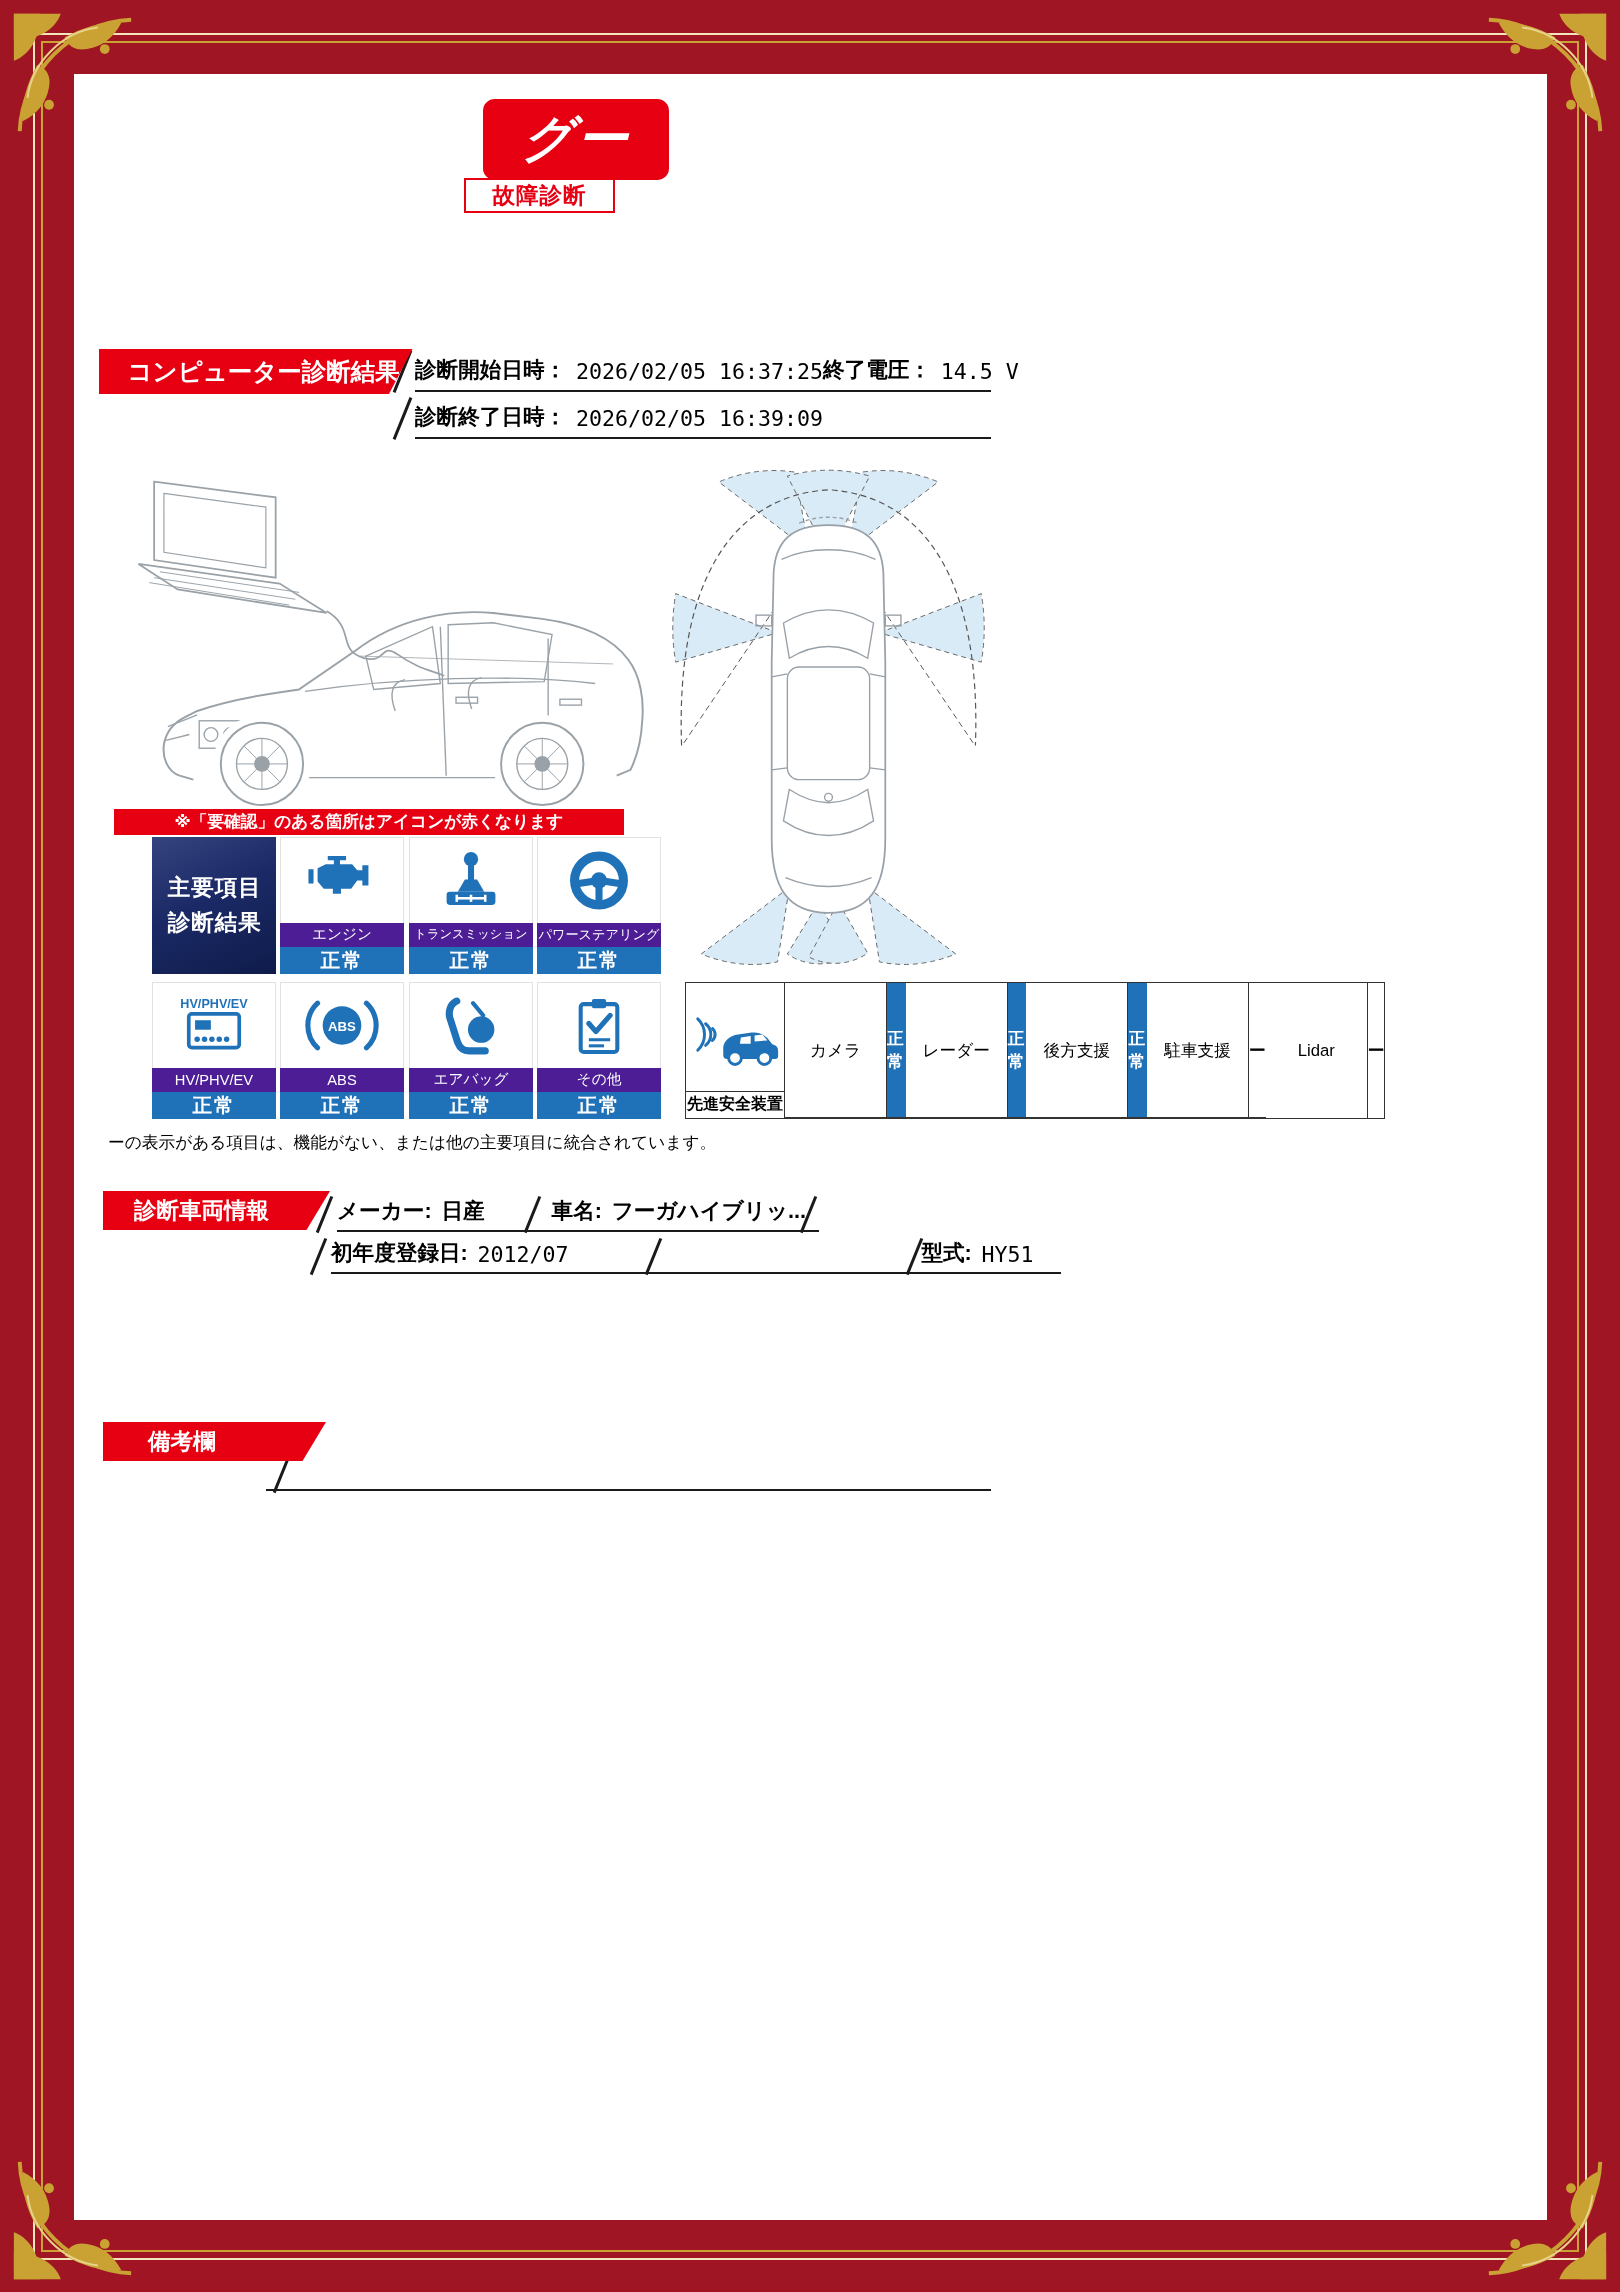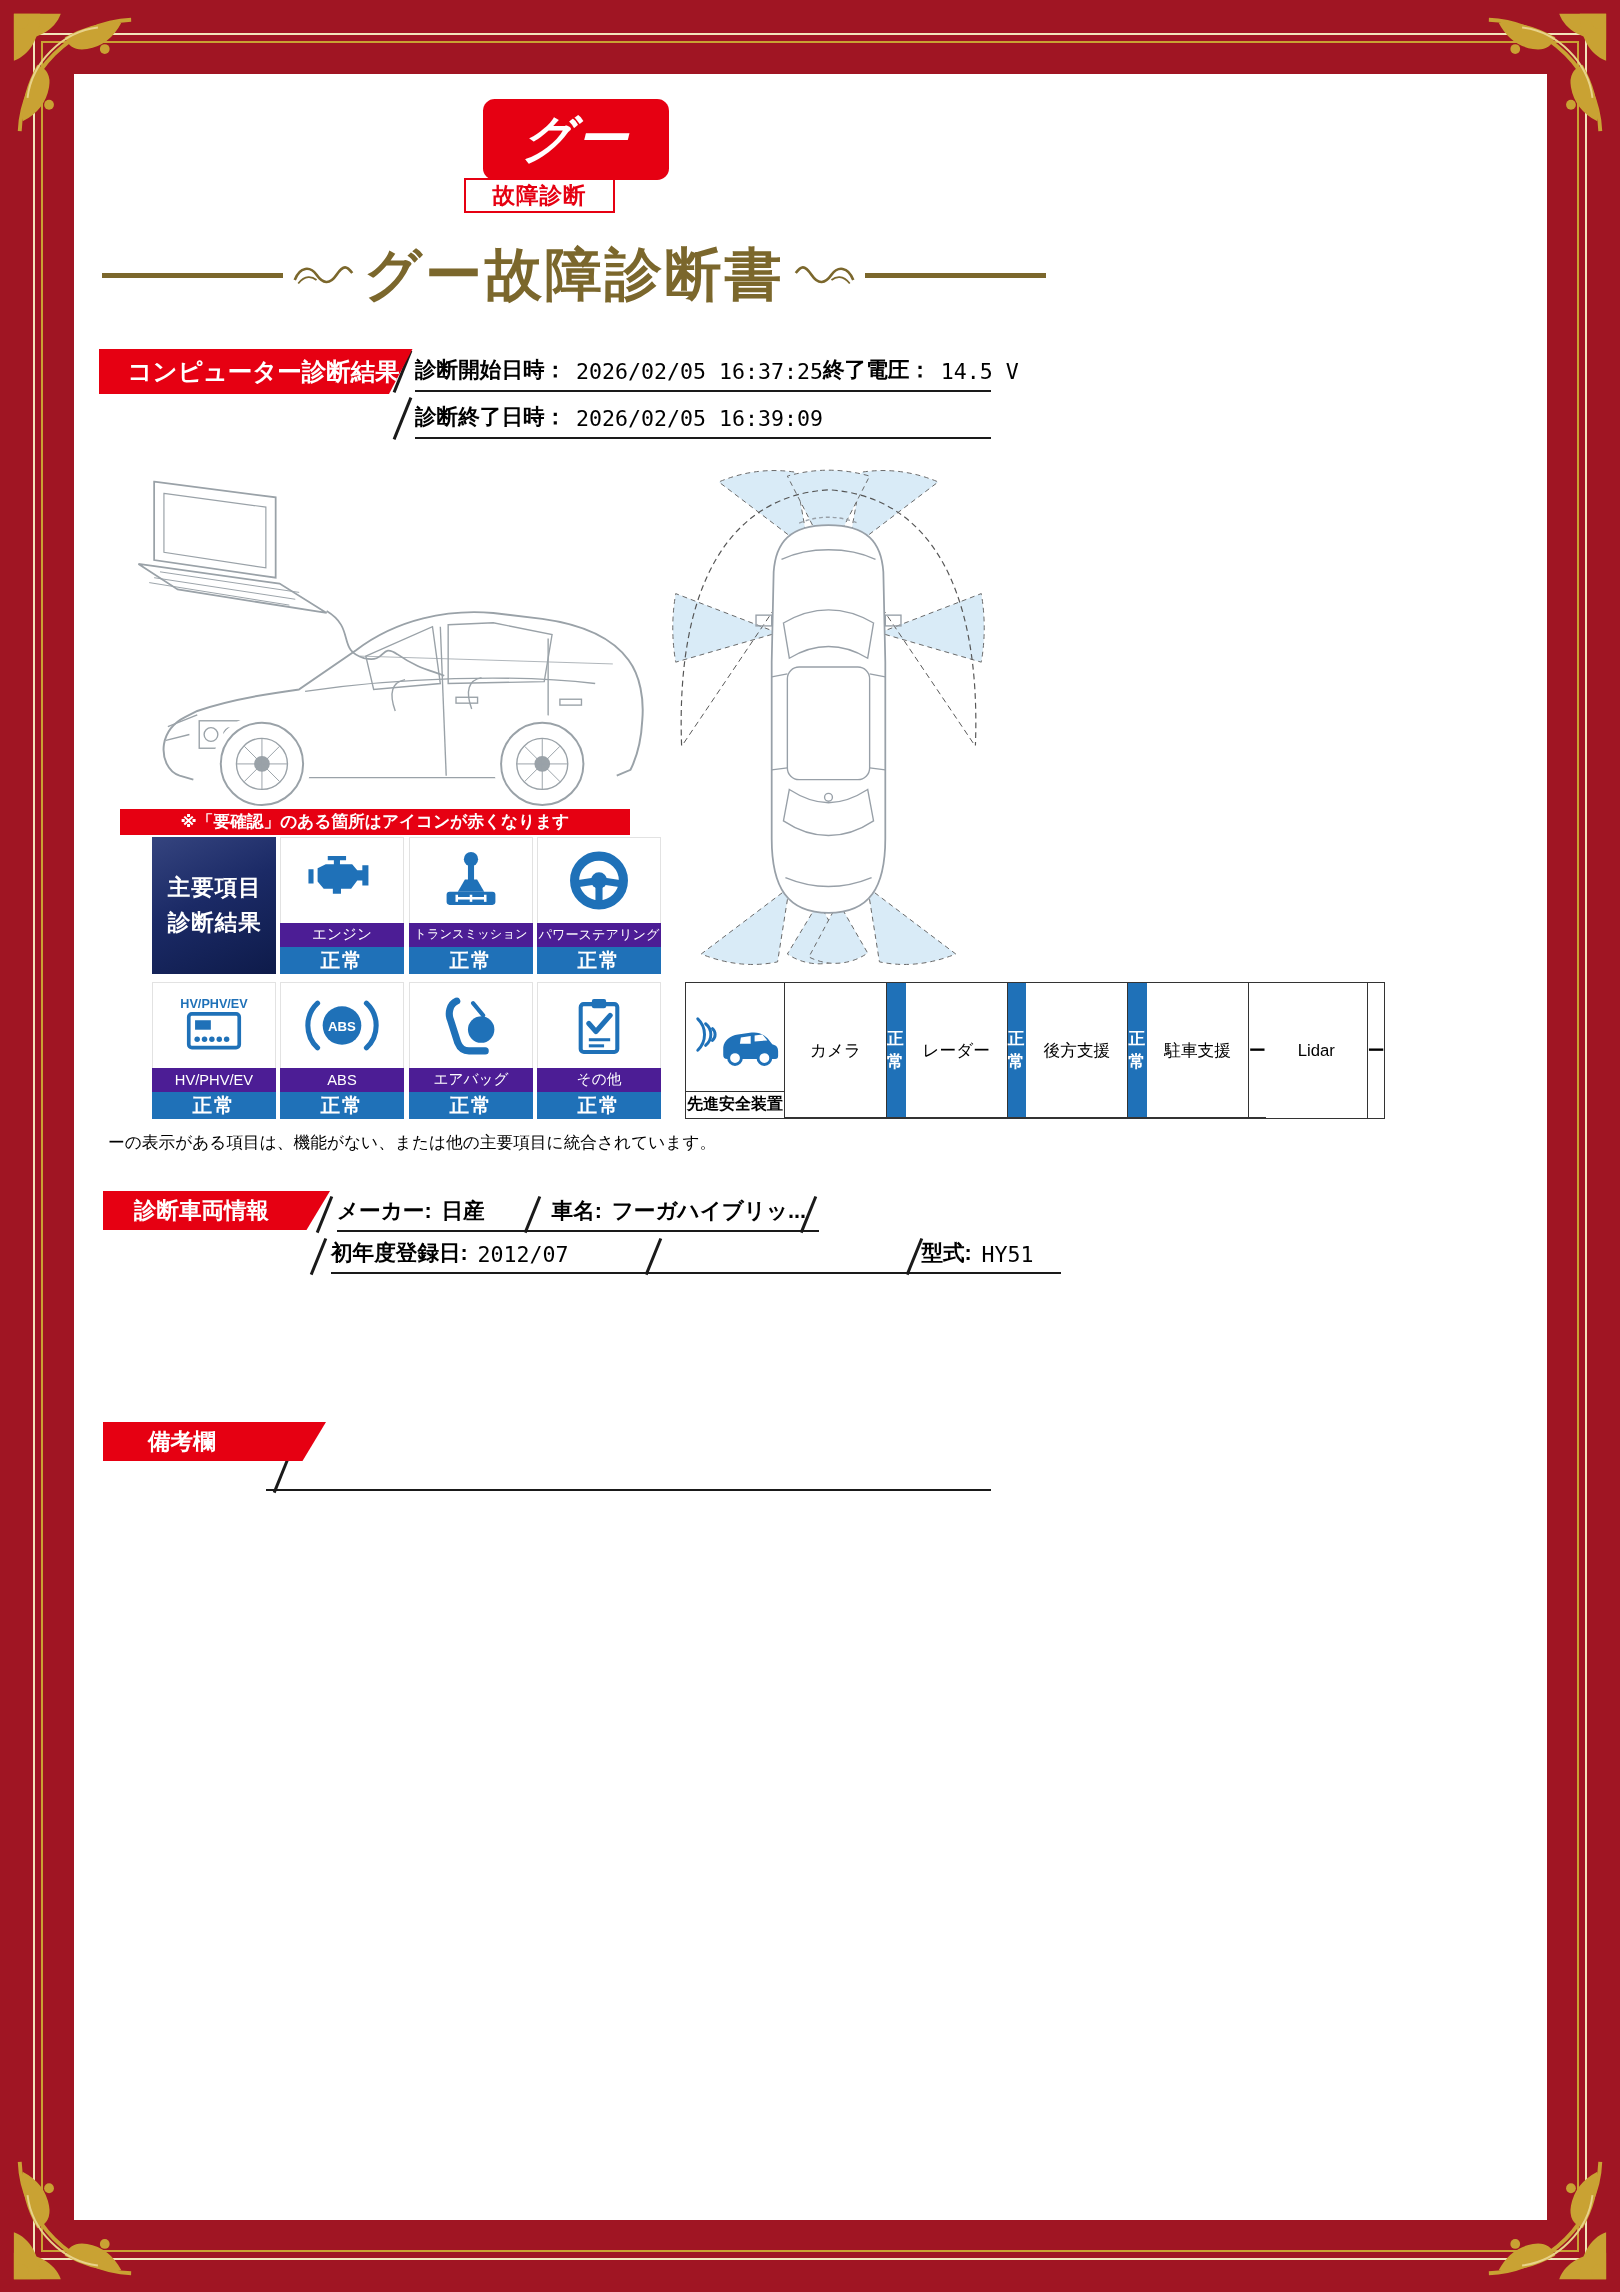--- a/index.html
+++ b/index.html
@@ -40,21 +40,21 @@
   .band-remarks { left:29px;  top:1348px; width:223px; height:39px; font-size:22.5px; padding-left:45px; }
 
   
   .rule-row { position:absolute; border-bottom:2px solid #1a1a1a; display:flex; align-items:flex-end; padding-bottom:5.9px; }
   .slash { position:absolute; width:2.9px; background:#1a1a1a; transform:rotate(22deg); }
   .lbl { font-weight:bold; font-size:21.6px; color:#000; white-space:nowrap; }
   .val { font-family:"DejaVu Sans Mono","Liberation Mono",monospace; font-size:21.6px; color:#000; white-space:nowrap; margin-left:9.8px; }
   .jval { font-weight:bold; font-size:21.6px; color:#000; white-space:nowrap; margin-left:9.8px; }
 
   
-  .alert-bar { position:absolute; left:46px; top:735px; width:510px; height:25.5px; background:#e60012;
+  .alert-bar { position:absolute; left:40px; top:735px; width:510px; height:25.5px; background:#e60012;
     color:#fff; font-size:16.7px; font-weight:600; display:flex; align-items:center; justify-content:center; }
 
   
   .grid { position:absolute; left:34px; top:763px; width:510px; height:282px;margin-left:44px; }
   .cell { position:absolute; width:124px; height:137px; display:flex; flex-direction:column; background:#fff; }
   .icon-area { flex:1; background:#fff; border:1px solid #e2e2e2; border-bottom:none;
     display:flex; align-items:center; justify-content:center; }
   .label-bar { height:23.5px; background:#4c1d95; color:#fff; font-size:14.7px;
     display:flex; align-items:center; justify-content:center; white-space:nowrap; }
   .label-bar.sz12 { font-size:12.3px; } .label-bar.sz13 { font-size:13.2px; }
@@ -149,33 +149,20 @@
 
   <div class="paper">
 
     <div class="logo-box">
       <span class="logo-brand">グー</span>
     </div>
     <div class="logo-strip">
       <span class="logo-sub">故障診断</span>
     </div>
 
-    <div class="title-row">
-      <span class="title-line"></span>
-      <svg class="flourish" viewBox="0 0 70 30">
-        <path d="M2 20 C8 4 20 4 27 14 S42 26 50 14 S62 4 68 12" fill="none" stroke="#7b672c" stroke-width="3"></path>
-        <path d="M6 24 C14 14 22 16 27 20" fill="none" stroke="#7b672c" stroke-width="2"></path>
-      </svg>
-      <h1 class="title-text">グー故障診断書</h1>
-      <svg class="flourish" viewBox="0 0 70 30" style="transform:scaleX(-1)">
-        <path d="M2 20 C8 4 20 4 27 14 S42 26 50 14 S62 4 68 12" fill="none" stroke="#7b672c" stroke-width="3"></path>
-        <path d="M6 24 C14 14 22 16 27 20" fill="none" stroke="#7b672c" stroke-width="2"></path>
-      </svg>
-      <span class="title-line"></span>
-    </div>
 
     <div class="red-band band-diag">
       <span>コンピューター診断結果</span>
     </div>
 
     <div class="slash" style="left:327px; top:275px; height:45px;"></div>
     <div class="rule-row" style="left:341px; top:277px; width:576px; height:41px;">
       <span class="lbl">診断開始日時：</span>
       <span class="val">2026/02/05 16:37:25</span>
       <span style="margin-left:auto; padding-right:41px; display:flex; align-items:flex-end;">

